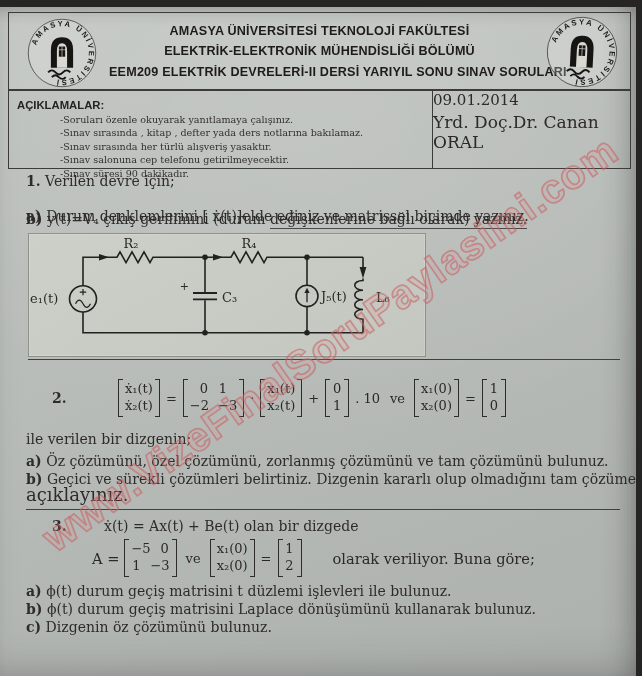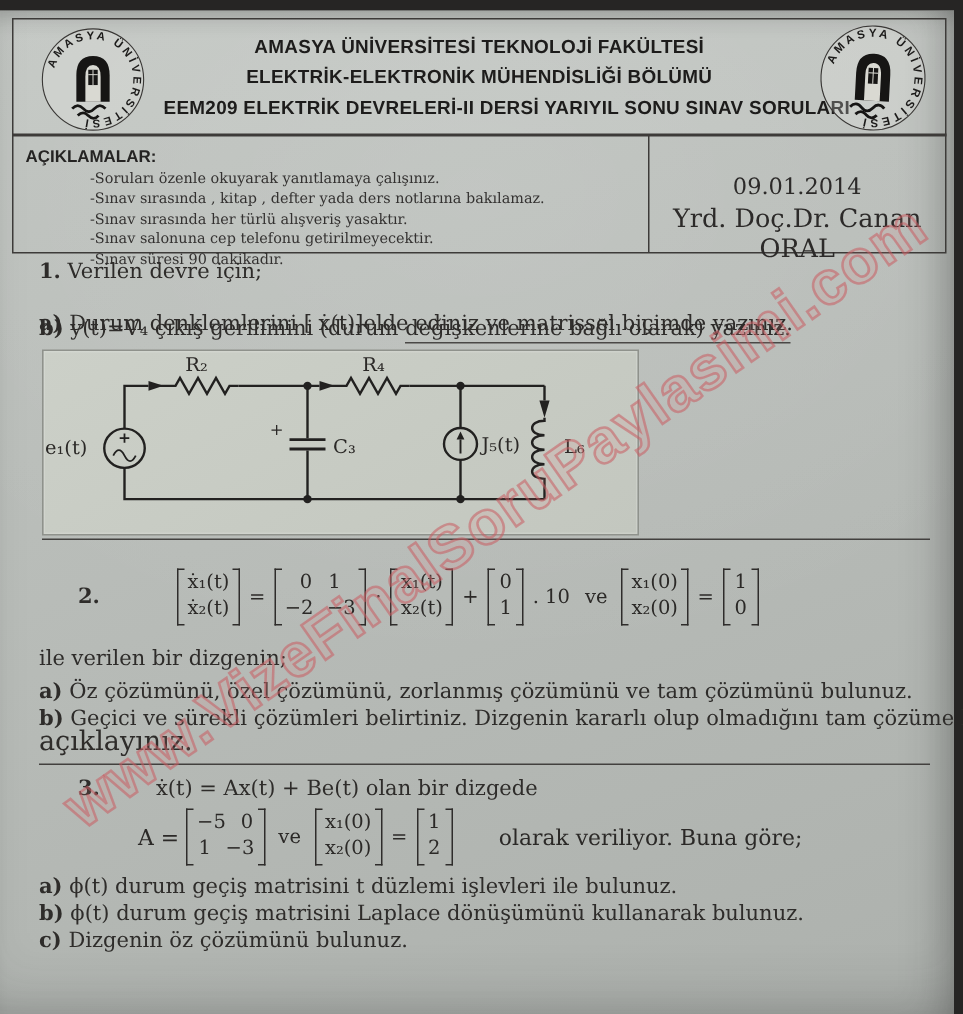--- a/index.html
+++ b/index.html
@@ -40,21 +40,21 @@
     position:absolute;left:0;top:0;bottom:0;width:424px;
     border-right:1.4px solid #3d3b39;padding:9px 8px;box-sizing:border-box;
   }
   .info-title{
     font-family:"Liberation Sans","DejaVu Sans",sans-serif;
     font-weight:700;font-size:11.3px;color:#252423;margin-bottom:2px;
   }
   .info-item{font-size:9.6px;line-height:1.4;color:#333130;margin-left:43px;}
   .info-right{
     position:absolute;left:424px;right:0;top:0;bottom:0;
-    text-align:center;padding-top:24px;color:#2c2a29;
+    text-align:left;color:#2c2a29;
   }
   .info-date{font-size:15px;line-height:1.45;}
   .info-instructor{font-size:17px;}
   
   .qline{position:absolute;left:26px;font-size:14px;color:#2e2c2a;white-space:nowrap;}
   .qlabel{font-weight:700;}
   .u{border-bottom:1.3px solid #4a4846;padding-bottom:1px;}
   
   .circuit-panel{
     position:absolute;left:28px;top:226px;width:396px;height:122px;

